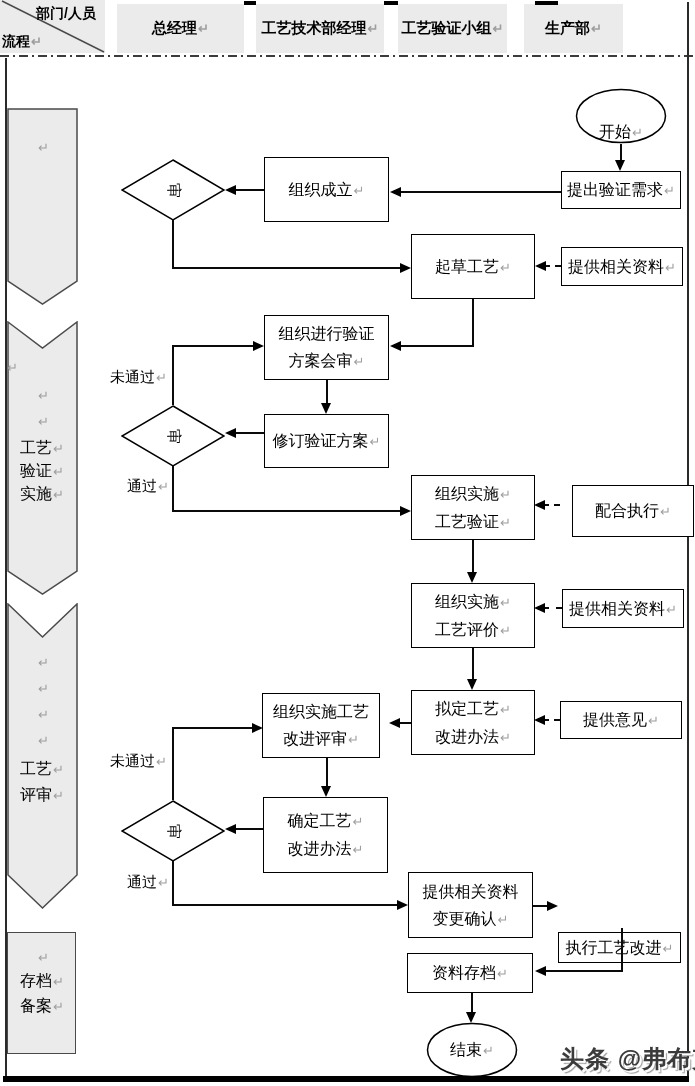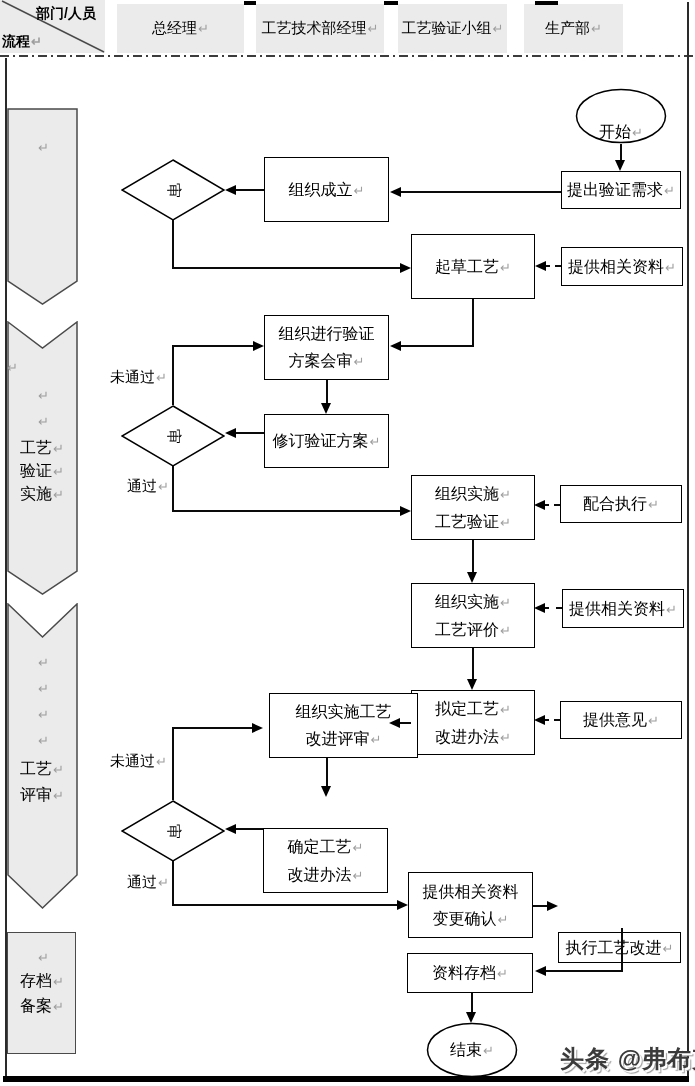--- a/index.html
+++ b/index.html
@@ -1,19 +1,19 @@
 <!DOCTYPE html>
 <html><head>
 <meta charset="utf-8">
 <style>
   html,body{margin:0;padding:0}
   body{width:695px;height:1086px;position:relative;background:#fff;color:#000;
        font-family:"Liberation Sans",sans-serif;overflow:hidden}
   .hcell{position:absolute;top:4px;height:49px;background:#ebebeb;display:flex;
-         align-items:center;justify-content:center;font-weight:normal;font-size:15px;white-space:nowrap}
+         align-items:center;justify-content:center;font-weight:bold;font-size:15px;white-space:nowrap}
   .corner{position:absolute;left:0;top:0;width:105px;height:53px;background:#ebebeb}
   .corner-top{position:absolute;left:36px;top:5px;font-weight:bold;font-size:14px;white-space:nowrap}
   .corner-bottom{position:absolute;left:2px;top:33px;font-weight:bold;font-size:14px;white-space:nowrap}
   .tick{position:absolute;top:1px;height:4px;background:#000}
   .dashdot{position:absolute;left:0;top:55px;width:695px;height:2px;
     background:repeating-linear-gradient(to right,#3c3c3c 0 9px,transparent 9px 13px,#3c3c3c 13px 15px,transparent 15px 19px)}
   .border-left{position:absolute;left:5px;top:58px;width:2px;height:1020px;background:#2a2a2a}
   .border-right{position:absolute;left:687px;top:2px;width:2px;height:1076px;background:#2a2a2a}
   .border-bottom{position:absolute;left:3px;top:1076px;width:686px;height:6px;background:#000}
   .shape{position:absolute}
@@ -147,21 +147,21 @@
 </svg>
 <div class="ovl" style="left:121px;top:405px;width:104px;height:62px">
     <span class="rot">审</span>
   </div>
 
 <div class="box" style="left:411px;top:475px;width:124px;height:65px">
   <div><span>组织实施</span><span class="pc">↵</span></div>
   <div><span>工艺验证</span><span class="pc">↵</span></div>
 </div>
 
-<div class="box" style="left:560px;top:485px;width:122px;height:38px">
+<div class="box" style="left:572px;top:485px;width:122px;height:52px">
   <div><span>配合执行</span><span class="pc">↵</span></div>
 </div>
 
 <div class="box" style="left:411px;top:583px;width:124px;height:65px">
   <div><span>组织实施</span><span class="pc">↵</span></div>
   <div><span>工艺评价</span><span class="pc">↵</span></div>
 </div>
 
 <div class="box" style="left:562px;top:589px;width:122px;height:39px">
   <div><span>提供相关资料</span><span class="pc">↵</span></div>
@@ -169,26 +169,26 @@
 
 <div class="box" style="left:411px;top:690px;width:124px;height:65px">
   <div><span>拟定工艺</span><span class="pc">↵</span></div>
   <div><span>改进办法</span><span class="pc">↵</span></div>
 </div>
 
 <div class="box" style="left:560px;top:701px;width:122px;height:38px">
   <div><span>提供意见</span><span class="pc">↵</span></div>
 </div>
 
-<div class="box" style="left:269px;top:693px;width:149px;height:65px">
+<div class="box" style="left:262px;top:693px;width:118px;height:65px">
   <div><span>组织实施工艺</span></div>
   <div><span>改进评审</span><span class="pc">↵</span></div>
 </div>
 
-<div class="box" style="left:263px;top:828px;width:125px;height:65px">
+<div class="box" style="left:263px;top:797px;width:125px;height:76px">
   <div><span>确定工艺</span><span class="pc">↵</span></div>
   <div><span>改进办法</span><span class="pc">↵</span></div>
 </div>
 
 <svg class="shape" style="left:121px;top:800px" width="104" height="62">
   <polygon points="52,1 103,31 52,61 1,31" fill="#fff" stroke="#000" stroke-width="1.5"></polygon>
 </svg>
 <div class="ovl" style="left:121px;top:800px;width:104px;height:62px">
     <span class="rot">审</span>
   </div>

